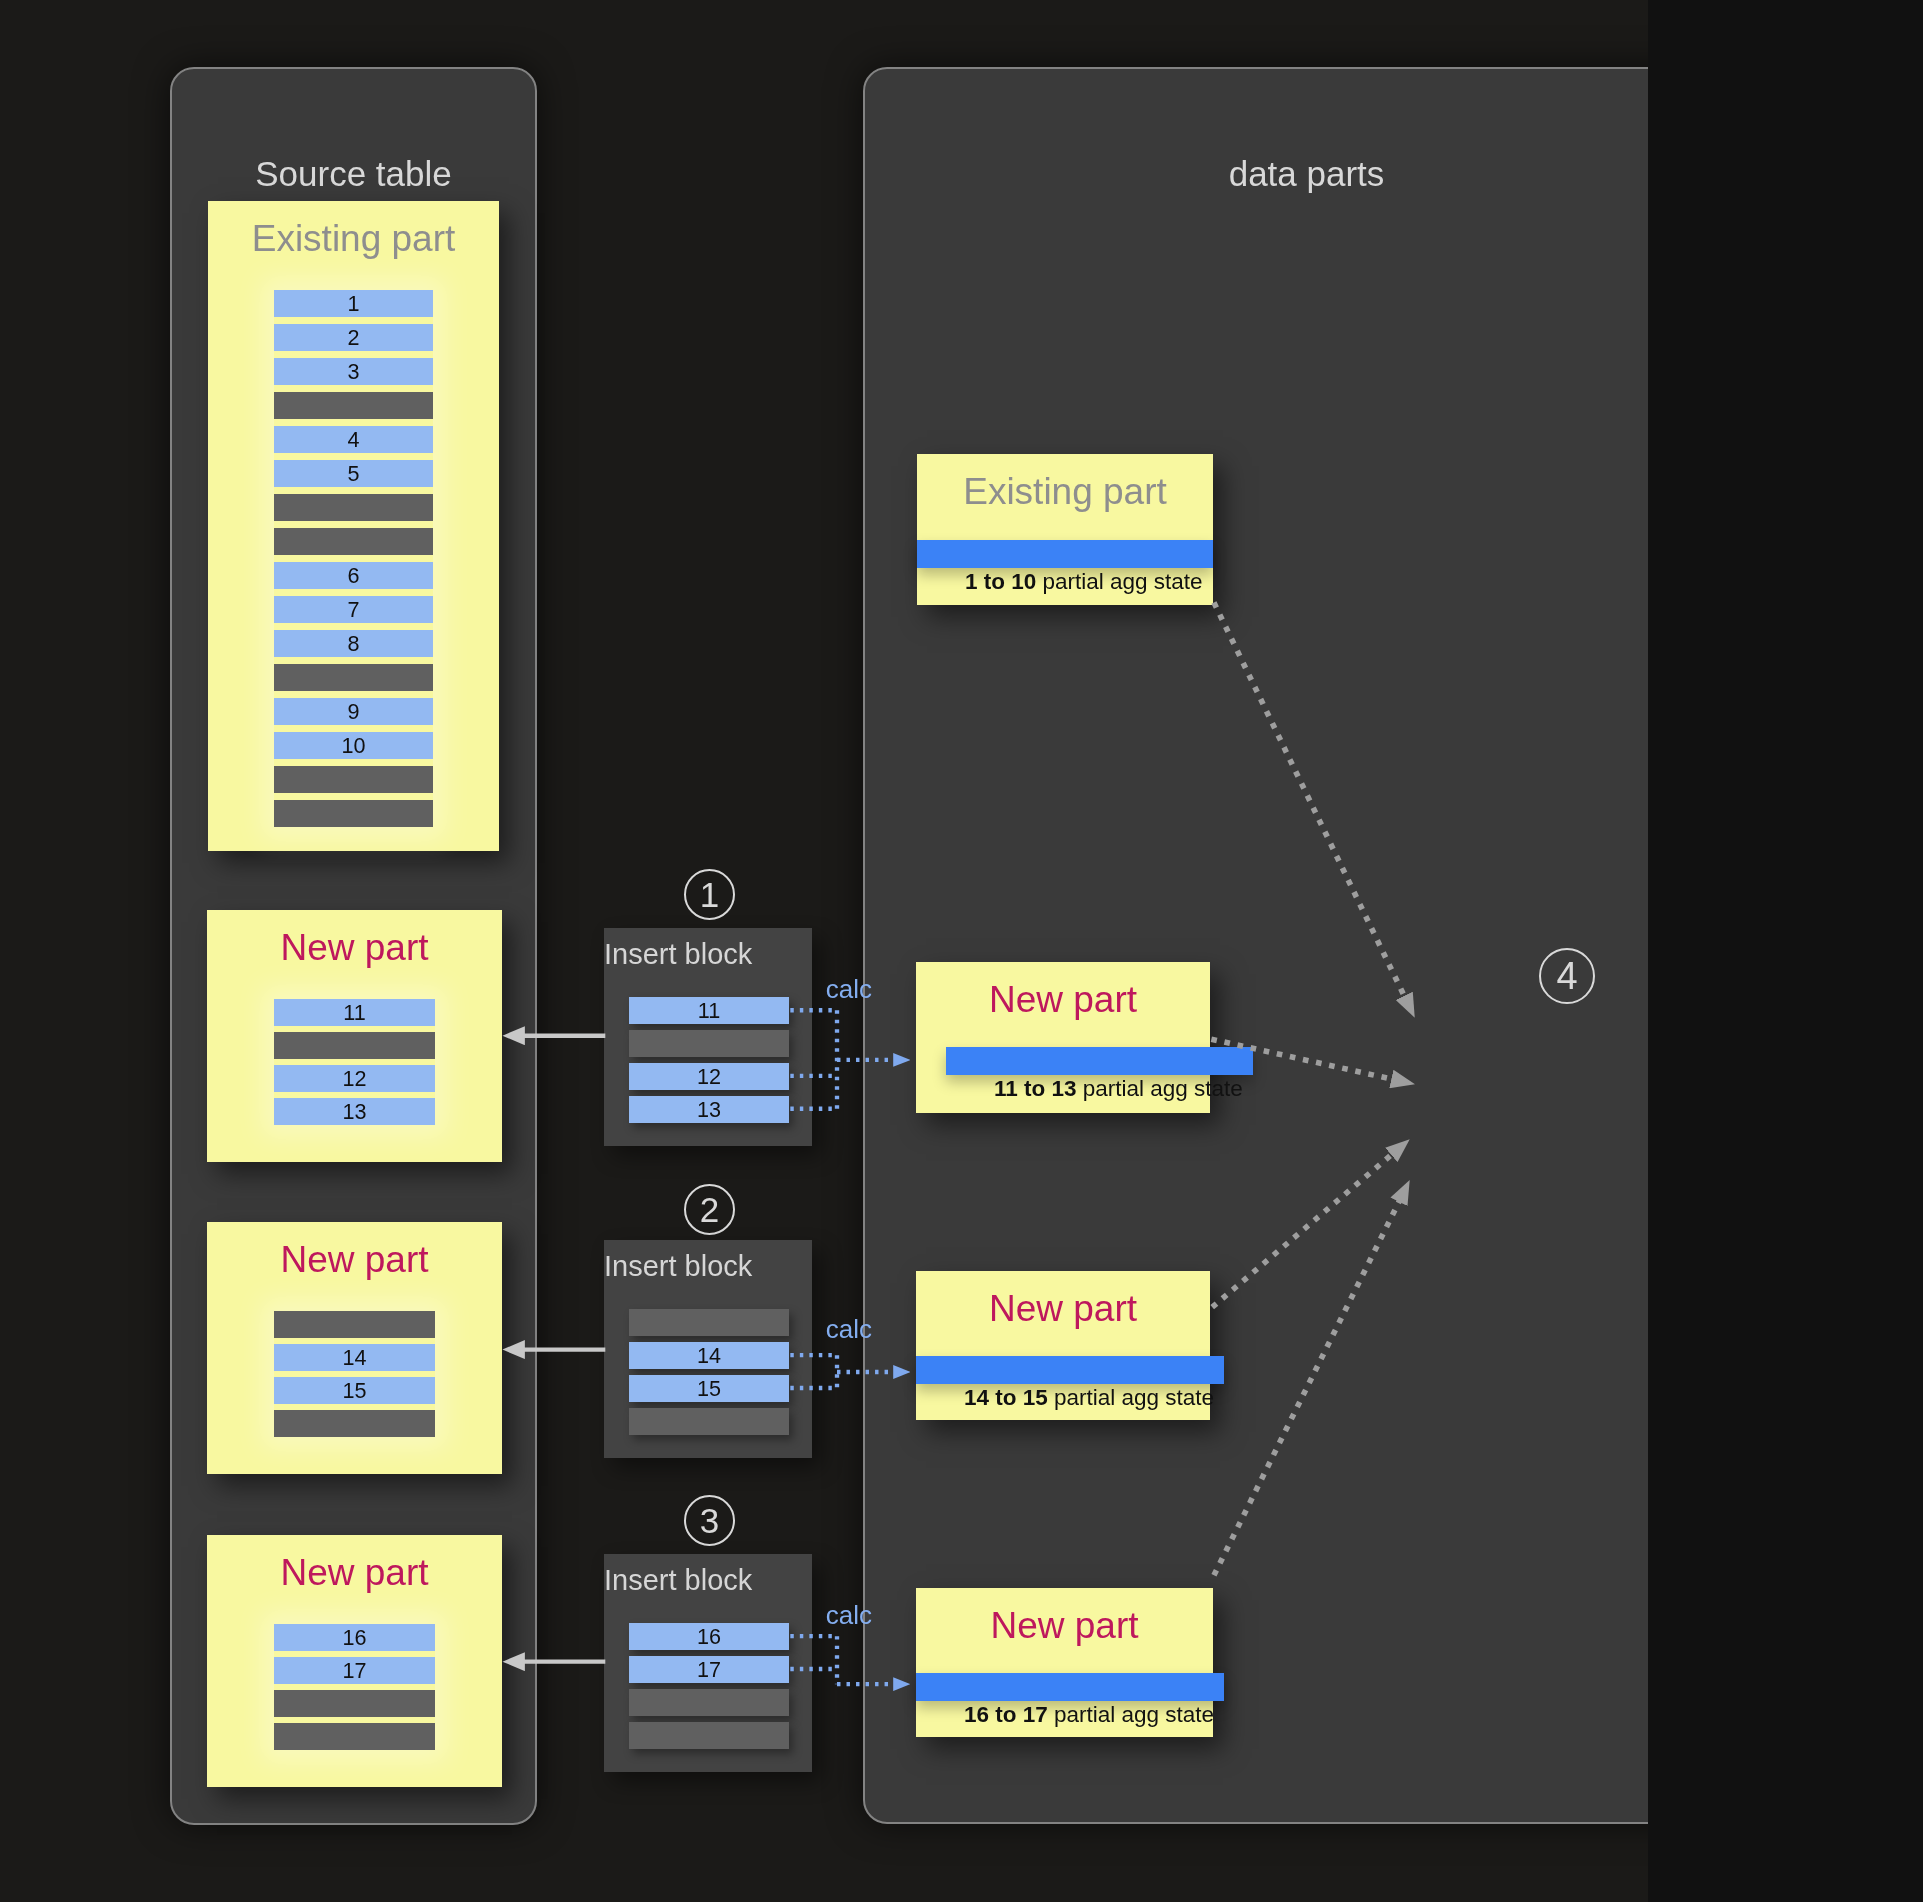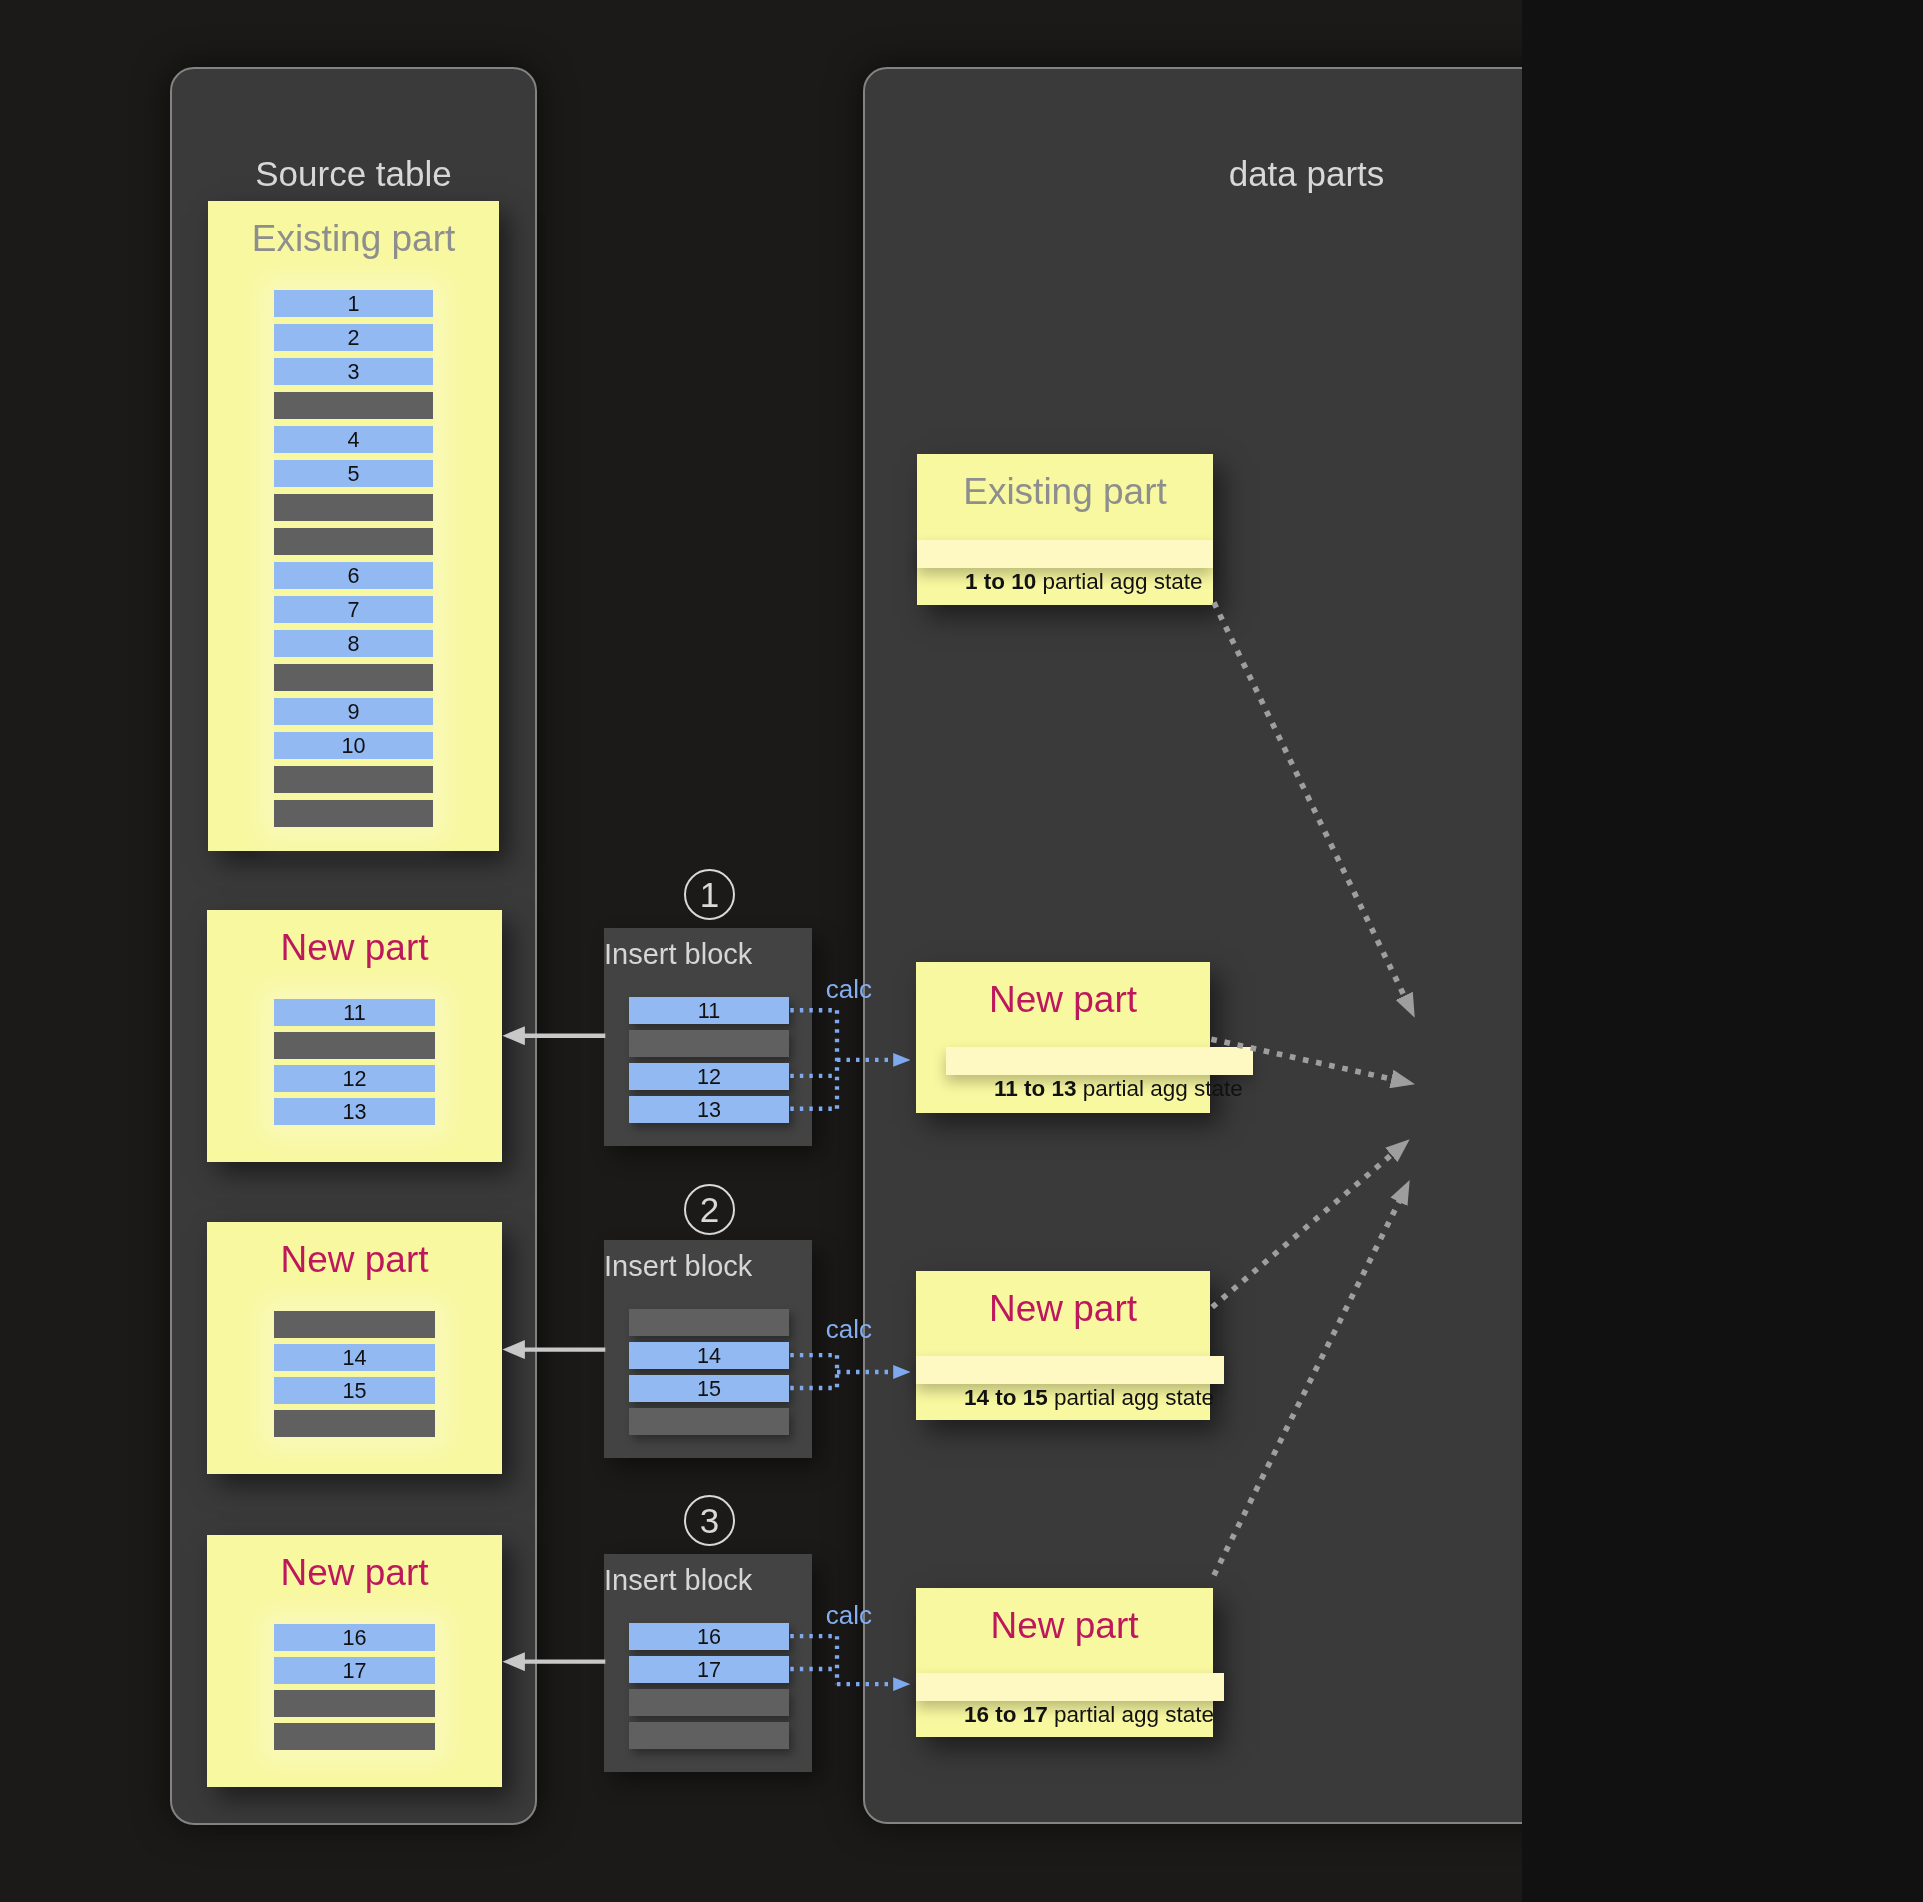--- a/index.html
+++ b/index.html
@@ -1,17 +1,17 @@
 <!DOCTYPE html>
 <html style="font-size:14px"><head>
 <meta charset="utf-8">
 <style>
   html,body{margin:0;padding:0;background:#111;}
   #page{
-    position:relative;width:1522px;height:1902px;overflow:hidden;
+    position:relative;width:1648px;height:1902px;overflow:hidden;
     background:#1b1a18;
     font-family:"Liberation Sans",sans-serif;
   }
   .panel{
     position:absolute;background:#3a3a3a;border:2.6px solid #838383;border-radius:24px;
     box-shadow:0 0 35px rgba(0,0,0,.6);
   }
   .panel-title{
     position:absolute;top:83px;left:0;width:100%;text-align:center;
     color:#d8d8d8;font-size:35px;line-height:43px;
@@ -40,21 +40,21 @@
     position:absolute;background:#434343;
     box-shadow:8.6px 10.4px 21px rgba(0,0,0,.45);
   }
   .iblock-title{
     position:absolute;top:10.4px;left:0;width:100%;text-align:left;
     font-size:29px;color:#d6d6d6;
   }
   .iblock .row{box-shadow:3.5px 5.2px 8.6px rgba(0,0,0,.35);}
   .badge{
     position:absolute;left:0;right:0;margin:0 auto;width:max-content;
-    background:#fef9c3;color:#111;font-size:22.5px;line-height:28px;height:28px;
+    background:#3b82f6;color:#111;font-size:22.5px;line-height:28px;height:28px;
     padding:0 10.4px;white-space:pre;box-shadow:0 7px 14px rgba(0,0,0,.25);
   }
   .badge b{font-weight:bold;}
   .stepcircle{
     position:absolute;border:2.6px solid #d9d9d9;border-radius:50%;
     color:#d9d9d9;display:flex;align-items:center;justify-content:center;
     width:47px;height:47px;font-size:35px;
   }
   .stepcircle.big{width:52px;height:52px;font-size:38px;}
   .calc{

